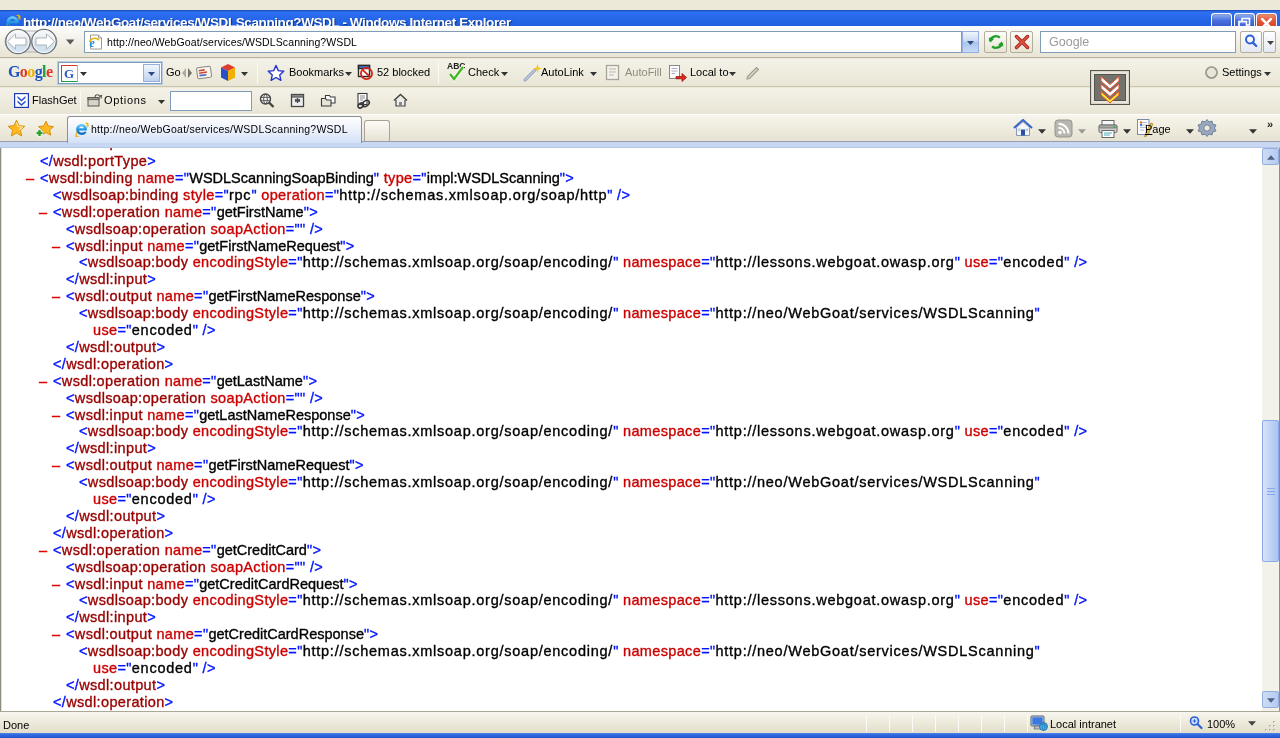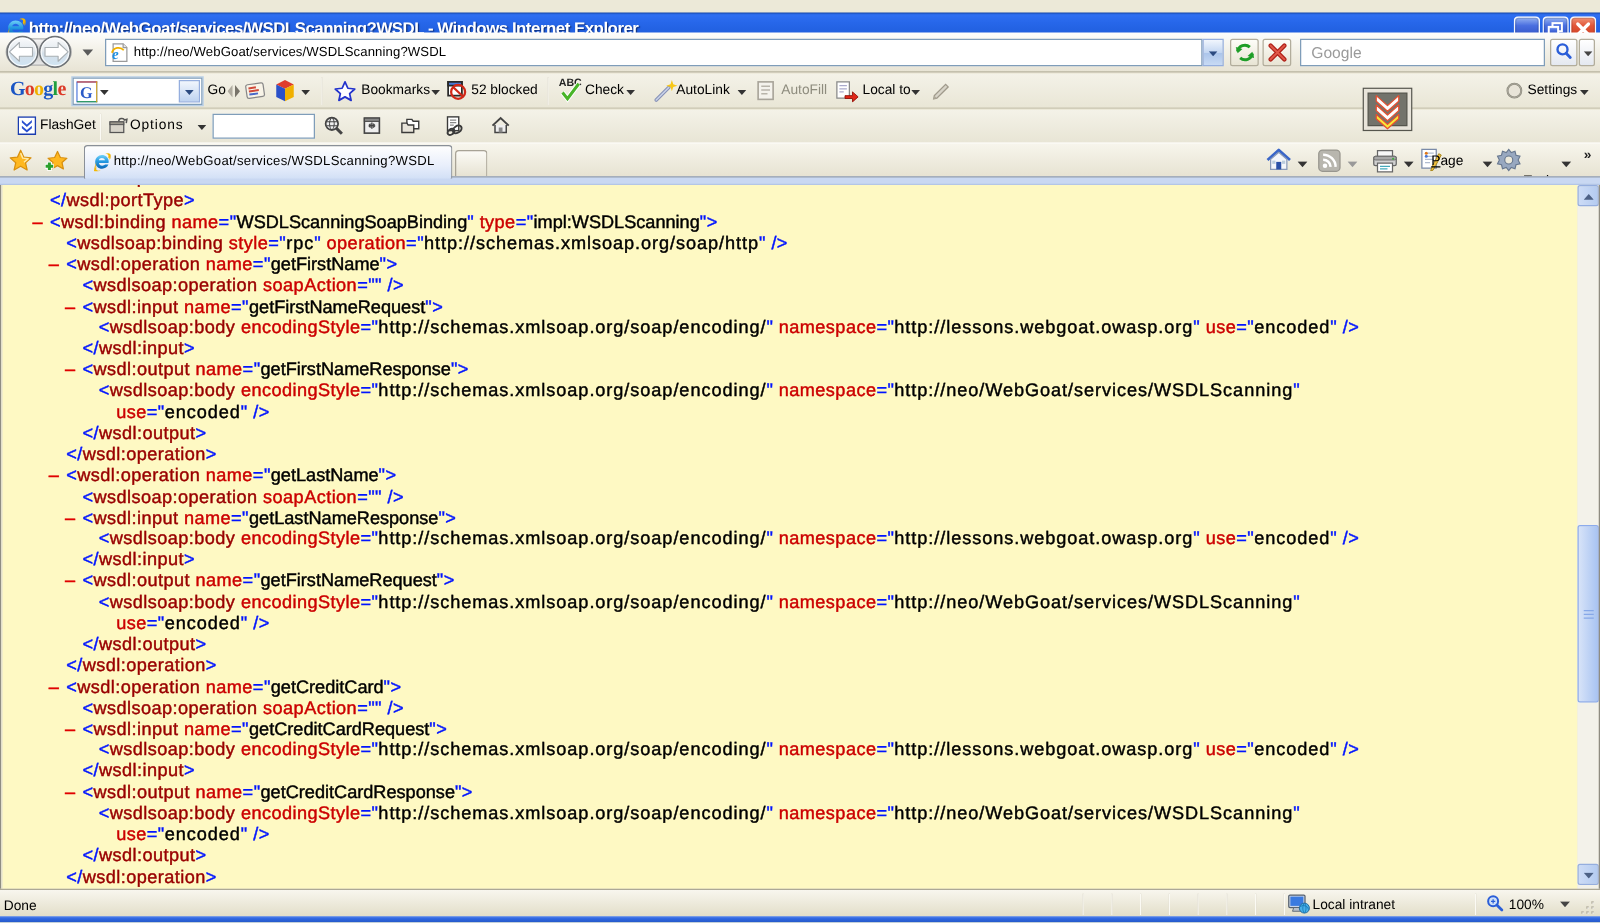--- a/index.html
+++ b/index.html
@@ -13,21 +13,21 @@
 #addrtext { position:absolute; left:22px; top:4px; font-size:10.5px; letter-spacing:.1px; color:#000; white-space:nowrap; }
 #addr_dd { position:absolute; left:962px; top:5px; width:17px; height:22px; background:linear-gradient(#f1f6fd,#c3d6f2 50%,#aac4ea 51%,#c8daf4); border:1px solid #95aede; }
 .tbtn { position:absolute; top:5px; width:23px; height:22px; background:linear-gradient(#fdfdf8,#e8e4d4); border:1px solid #b2ad9c; border-radius:2px; text-align:center; }
 #searchfield { left:1040px; top:5px; width:196px; height:22px; }
 #gbar { position:absolute; left:0; top:59px; width:1280px; height:28px; background:linear-gradient(#f4f2e8,#e9e6d6); border-bottom:1px solid #c8c3af; }
 #fgbar { position:absolute; left:0; top:88px; width:1280px; height:27px; background:linear-gradient(#f4f2e8,#e8e5d5); border-bottom:1px solid #fff; }
 #tabrow { position:absolute; left:0; top:115px; width:1280px; height:32px; background:linear-gradient(#f7f5ec,#e6e2d1 85%); }
 #tabstrip { position:absolute; left:0; top:141px; width:1280px; height:7px; background:#c9d8f2; border-top:1px solid #96a0ac; border-bottom:1px solid #b4c6e6; }
 #tab { position:absolute; left:67px; top:1px; width:295px; height:27px; background:linear-gradient(#fefefe,#e8eefb 60%,#d2e0f6); border:1px solid #8a9098; border-bottom:none; border-radius:3px 3px 0 0; z-index:5; }
 #tabstub { position:absolute; left:364px; top:5px; width:26px; height:21px; background:linear-gradient(#fcfbf6,#e6e2d2); border:1px solid #a8a396; border-bottom:none; border-radius:3px 3px 0 0; }
-#content { position:absolute; left:0; top:148px; width:1262px; height:563px; background:#fef9c3; overflow:hidden; }
+#content { position:absolute; left:0; top:148px; width:1262px; height:563px; background:#ffffff; overflow:hidden; }
 #leftedge { position:absolute; left:0; top:148px; width:1px; height:563px; background:#8f8d82; }
 #leftedge2 { position:absolute; left:1px; top:148px; width:1px; height:563px; background:#e2dfd4; }
 .x { position:absolute; left:0; width:1260px; height:17px; line-height:17px; font-size:14.5px; letter-spacing:0.35px; white-space:nowrap; color:#000; -webkit-text-stroke:.35px; }
 .x i { color:#0014ff; font-style:normal; }
 .x u { color:#990000; text-decoration:none; }
 .x s { color:#cc0000; text-decoration:none; }
 .x b { color:#000; font-weight:normal; letter-spacing:.75px; }
 .x b.n { letter-spacing:0; }
 .x em { position:absolute; font-style:normal; color:#e00000; }
 #scroll { position:absolute; left:1262px; top:148px; width:17px; height:563px; background:#f3f2ea; }

